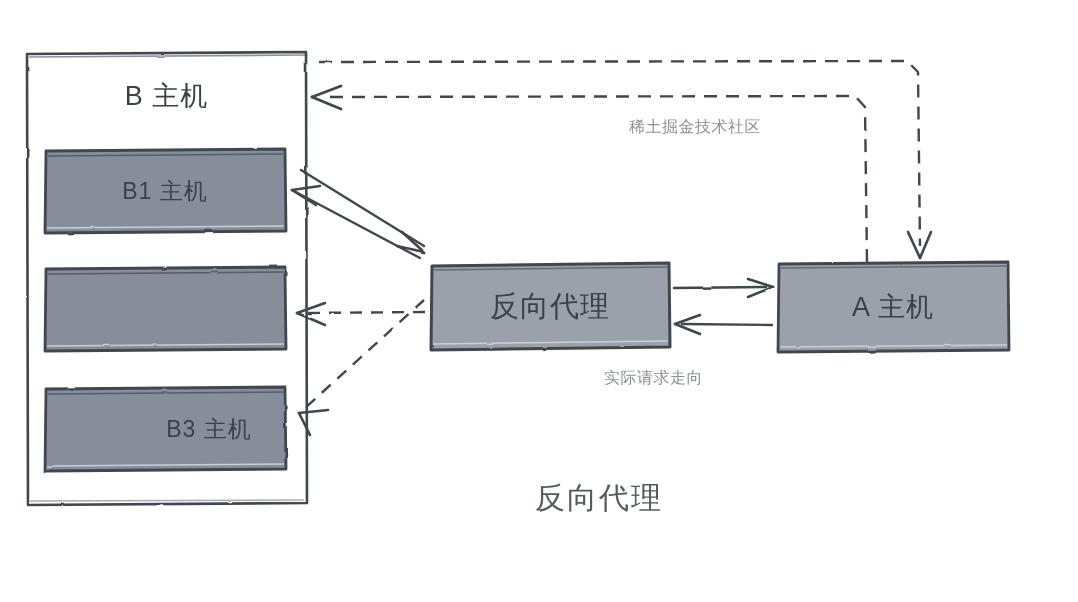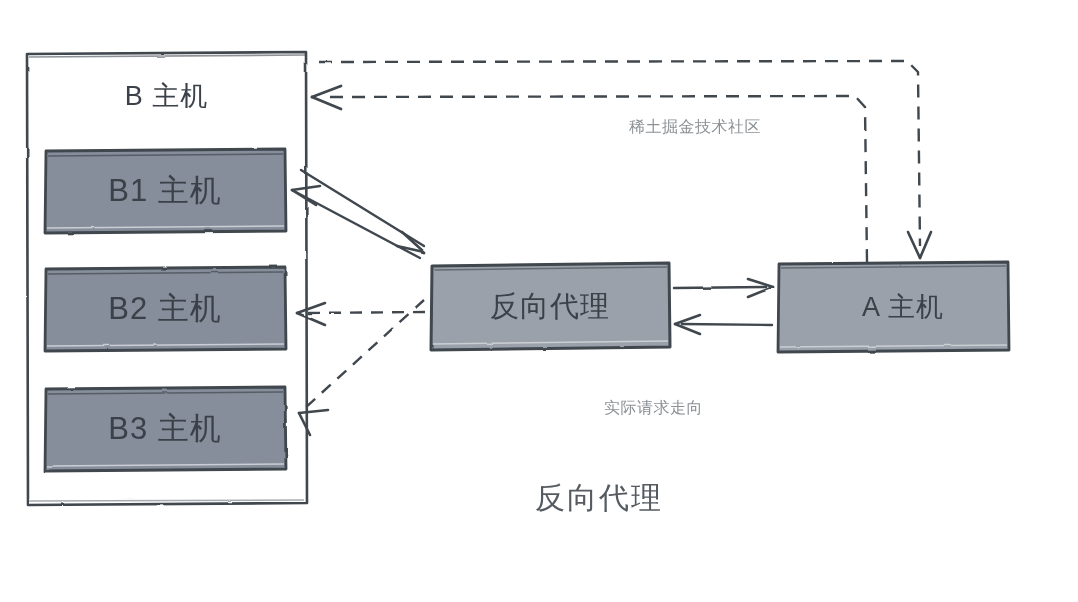--- a/index.html
+++ b/index.html
@@ -31,21 +31,21 @@
     justify-content: center;
     color: #3b4148;
     letter-spacing: 1px;
     white-space: nowrap;
     pointer-events: none;
   }
   .host-title {
     font-size: 27px;
   }
   .sub-host {
-    font-size: 31px;
+    font-size: 23px;
   }
   .proxy-text {
     font-size: 29px;
   }
   .annotation {
     position: absolute;
     color: #8c9196;
     font-size: 16px;
     letter-spacing: 0.5px;
     white-space: nowrap;
@@ -163,28 +163,27 @@
       <path d="M330,97 L855,96 L865,107 L867,262" fill="none" stroke="#3f464e" stroke-width="2.4" stroke-dasharray="13 9" stroke-linecap="butt" stroke-linejoin="round"></path>
       <path d="M312,97 L341,86" fill="none" stroke="#3f464e" stroke-width="2.8" stroke-linecap="round"></path>
       <path d="M312,97 L341,109" fill="none" stroke="#3f464e" stroke-width="2.8" stroke-linecap="round"></path>
     </g>
   </svg>
 
   <div class="node-label host-title" style="left:26px; top:75px; width:281px; height:42px;">B  主机</div>
 
   <div class="node-label sub-host" style="left:44px; top:149px; width:242px; height:84px;">B1  主机</div>
 
-  <div class="node-label sub-host" style="left:44px; top:267px; width:242px; height:84px;">B2  主机</div>
 
-  <div class="node-label sub-host" style="left:44px; top:387px; width:242px; height:84px;">B3  主机</div>
+  <div class="node-label sub-host" style="left:44px; top:387px; width:242px; height:84px;padding-left:44px;">B3  主机</div>
 
   <div class="node-label proxy-text" style="left:430px; top:263px; width:240px; height:87px;">反向代理</div>
 
-  <div class="node-label host-title" style="left:777px; top:262px; width:232px; height:90px;padding-left:10px;">A  主机</div>
+  <div class="node-label host-title" style="left:777px; top:262px; width:232px; height:90px;">A  主机</div>
 
   <div class="annotation" style="left:629px; top:117px;">稀土掘金技术社区</div>
 
-  <div class="annotation" style="left:604px; top:398px;">实际请求走向</div>
+  <div class="annotation" style="left:604px; top:368px;">实际请求走向</div>
 
   <div class="caption" style="left:535px; top:478px;">反向代理</div>
 
 
 </div>
 
 </body></html>

